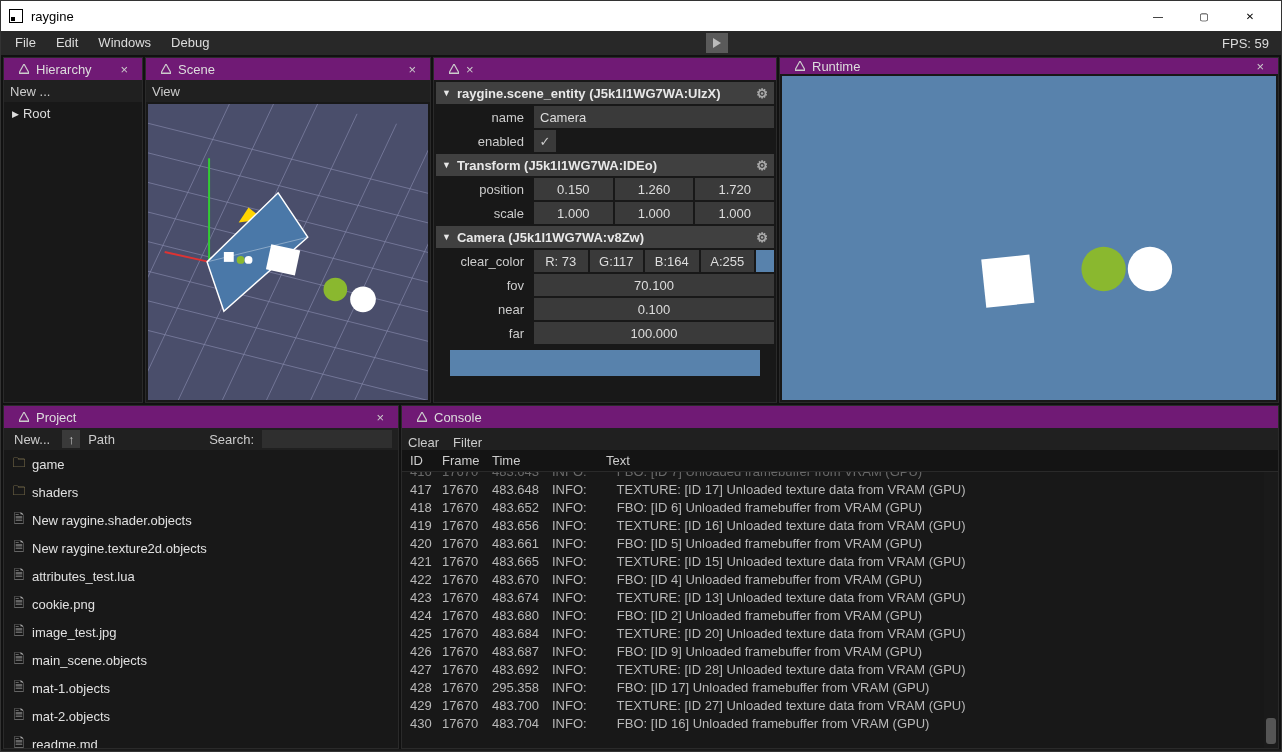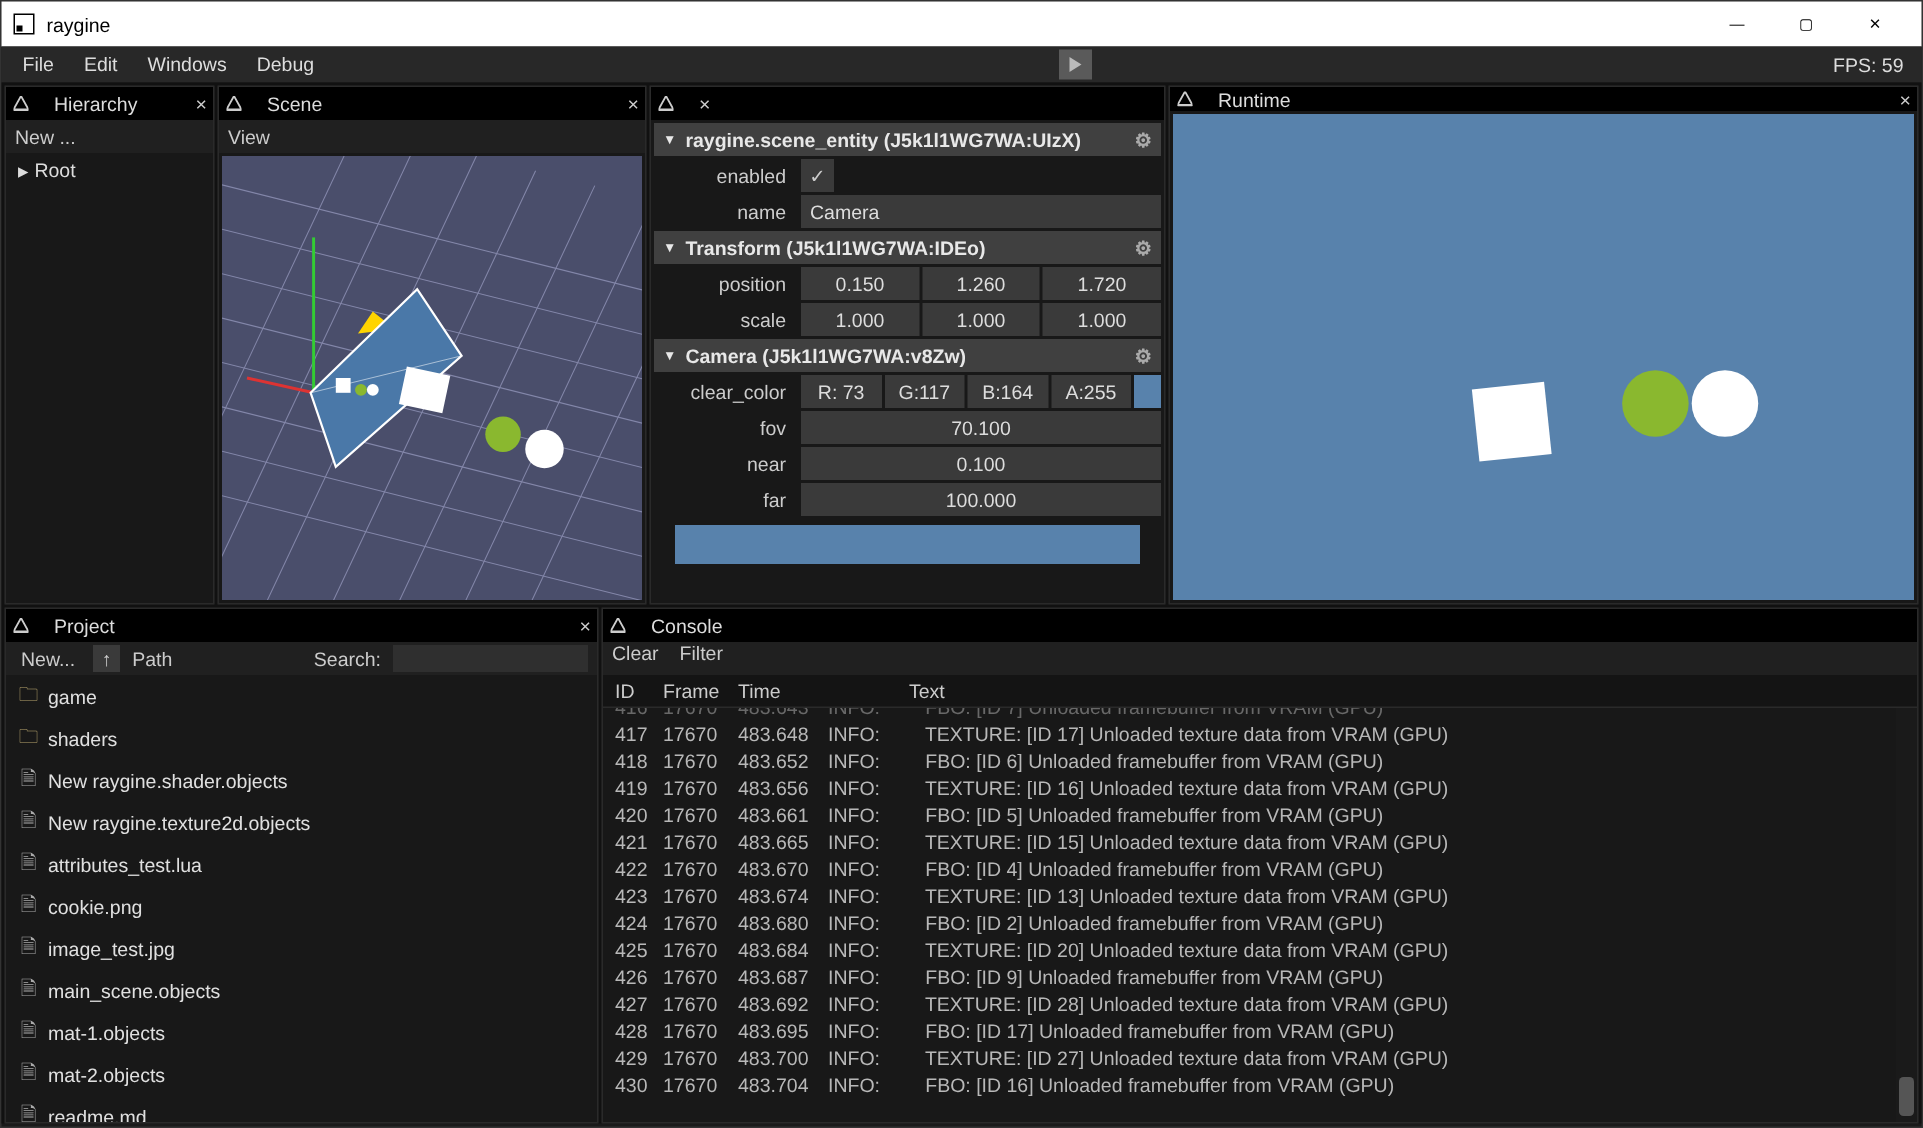--- a/index.html
+++ b/index.html
@@ -13,21 +13,21 @@
 .menubar { height: 24px; background: #282828; display: flex; align-items: center; color: #ddd; padding: 0 4px; }
 .menubar .menu-item { padding: 0 10px; height: 24px; line-height: 24px; }
 .menubar .spacer { flex: 1; }
 .menubar .play { width: 22px; height: 20px; background: #5a5a5a; display: flex; align-items: center; justify-content: center; margin: 0 4px; }
 .menubar .play svg { width: 10px; height: 10px; fill: #bbb; }
 .menubar .fps { padding: 0 8px; }
 .workspace { height: 694px; background: #111; display: flex; flex-direction: column; padding: 2px; gap: 2px; }
 .row-top { display: flex; height: 346px; gap: 2px; }
 .row-bot { display: flex; flex: 1; gap: 2px; height: 344px;}
 .panel { background: #181818; display: flex; flex-direction: column; border: 1px solid #2a2a2a; }
-.panel-header { height: 22px; background: #000000; display: flex; align-items: center; padding: 0 4px; gap: 16px; color: #ddd; }
+.panel-header { height: 22px; background: #701a75; display: flex; align-items: center; padding: 0 14px; gap: 6px; color: #ddd; }
 .panel-header .icon-sm { width: 12px; height: 10px; display:flex; align-items:center; justify-content:center;}
 .panel-header .icon-sm svg{ width:10px; height:10px; fill:#ccc;}
 .panel-header .title { flex: 1; }
 .panel-header .close { font-size: 13px; color: #ccc; }
 .sub-bar { height: 22px; background: #202020; display: flex; align-items: center; padding: 0 6px; gap: 10px; color: #ccc; }
 .hierarchy { width: 140px; }
 .hier-item { padding: 4px 8px; color: #ddd; display:flex; align-items:center; gap:4px;}
 .hier-item .tri{font-size:9px;}
 .scene { width: 286px; }
 .scene-vp { flex: 1; background: #4a4e6b; position: relative; margin: 2px; overflow:hidden; }
@@ -50,21 +50,21 @@
 .project { width: 396px; }
 .proj-sub-bar { height: 22px; background: #202020; display: flex; align-items: center; padding: 0 6px; gap: 8px; color: #ccc; }
 .proj-sub-bar .btn { padding: 2px 4px; }
 .proj-sub-bar .up { width:18px; height:18px; background:#3a3a3a; display:flex;align-items:center;justify-content:center;}
 .proj-sub-bar input { background: #2f2f2f; border: none; color: #ddd; height: 18px; padding: 0 4px; width: 130px; }
 .proj-list { flex: 1; overflow: hidden; }
 .proj-item { display: flex; align-items: center; gap: 6px; padding: 3px 8px; color: #e0e0e0; }
 .proj-item .fi { width: 14px; text-align: center; color: #b5a16b; }
 .proj-item .fi.file { color: #aaa; }
 .console { flex: 1; }
-.con-sub-bar { height: 22px; background: #202020; display: flex; align-items: flex-start; padding: 0 6px; gap: 14px; color: #ccc; }
+.con-sub-bar { height: 22px; background: #202020; display: flex; align-items: flex-end; padding: 0 6px; gap: 14px; color: #ccc; }
 .con-head-row { display: flex; padding: 3px 8px; color: #ccc; font-family: monospace; font-size: 12px; background:#141414;border-bottom:1px solid #2a2a2a;}
 .con-head-row span:nth-child(1){width:32px;}
 .con-head-row span:nth-child(2){width:50px;}
 .con-head-row span:nth-child(3){width:60px;}
 .con-head-row span:nth-child(4){width:54px;}
 .con-body { flex: 1; overflow: hidden; font-family: monospace; font-size: 12px; color: #b8b8b8; padding: 0 8px; line-height: 18px; position:relative;}
 .con-line{ white-space:pre; display:flex;}
 .con-line span:nth-child(1){width:32px;display:inline-block;}
 .con-line span:nth-child(2){width:50px;display:inline-block;}
 .con-line span:nth-child(3){width:60px;display:inline-block;}
@@ -186,26 +186,26 @@
           <span class="close">×</span>
         </div>
         <div class="insp-body">
           <div class="insp-section">
             <div class="head">
                 <span class="tri">▼</span>
                 <span>raygine.scene_entity (J5k1l1WG7WA:UIzX)</span>
                 <span class="gear">⚙</span>
               </div>
             <div class="insp-row">
+                <div class="lbl">name</div>
+                <div class="val" style="justify-content:flex-start;padding-left:6px;">Camera</div>
+              </div>
+            <div class="insp-row">
                 <div class="lbl">enabled</div>
                 <div class="chk">✓</div>
-              </div>
-            <div class="insp-row">
-                <div class="lbl">name</div>
-                <div class="val" style="justify-content:flex-start;padding-left:6px;">Camera</div>
               </div>
           </div>
           <div class="insp-section">
             <div class="head">
                 <span class="tri">▼</span>
                 <span>Transform (J5k1l1WG7WA:IDEo)</span>
                 <span class="gear">⚙</span>
               </div>
             <div class="insp-row">
                 <div class="lbl">position</div>
@@ -374,21 +374,21 @@
             <div class="con-line"><span>418</span><span>17670</span><span>483.652</span><span>INFO:</span><span>   FBO: [ID 6] Unloaded framebuffer from VRAM (GPU)</span></div>
             <div class="con-line"><span>419</span><span>17670</span><span>483.656</span><span>INFO:</span><span>   TEXTURE: [ID 16] Unloaded texture data from VRAM (GPU)</span></div>
             <div class="con-line"><span>420</span><span>17670</span><span>483.661</span><span>INFO:</span><span>   FBO: [ID 5] Unloaded framebuffer from VRAM (GPU)</span></div>
             <div class="con-line"><span>421</span><span>17670</span><span>483.665</span><span>INFO:</span><span>   TEXTURE: [ID 15] Unloaded texture data from VRAM (GPU)</span></div>
             <div class="con-line"><span>422</span><span>17670</span><span>483.670</span><span>INFO:</span><span>   FBO: [ID 4] Unloaded framebuffer from VRAM (GPU)</span></div>
             <div class="con-line"><span>423</span><span>17670</span><span>483.674</span><span>INFO:</span><span>   TEXTURE: [ID 13] Unloaded texture data from VRAM (GPU)</span></div>
             <div class="con-line"><span>424</span><span>17670</span><span>483.680</span><span>INFO:</span><span>   FBO: [ID 2] Unloaded framebuffer from VRAM (GPU)</span></div>
             <div class="con-line"><span>425</span><span>17670</span><span>483.684</span><span>INFO:</span><span>   TEXTURE: [ID 20] Unloaded texture data from VRAM (GPU)</span></div>
             <div class="con-line"><span>426</span><span>17670</span><span>483.687</span><span>INFO:</span><span>   FBO: [ID 9] Unloaded framebuffer from VRAM (GPU)</span></div>
             <div class="con-line"><span>427</span><span>17670</span><span>483.692</span><span>INFO:</span><span>   TEXTURE: [ID 28] Unloaded texture data from VRAM (GPU)</span></div>
-            <div class="con-line"><span>428</span><span>17670</span><span>483.695</span><span>INFO:</span><span>   FBO: [ID 17] Unloaded framebuffer from VRAM (GPU)</span></div>
+            <div class="con-line"><span>428</span><span>17670</span><span>295.358</span><span>INFO:</span><span>   FBO: [ID 17] Unloaded framebuffer from VRAM (GPU)</span></div>
             <div class="con-line"><span>429</span><span>17670</span><span>483.700</span><span>INFO:</span><span>   TEXTURE: [ID 27] Unloaded texture data from VRAM (GPU)</span></div>
             <div class="con-line"><span>430</span><span>17670</span><span>483.704</span><span>INFO:</span><span>   FBO: [ID 16] Unloaded framebuffer from VRAM (GPU)</span></div>
             <div class="con-scroll">
               <div class="thumb"></div>
             </div>
         </div>
       </div>
     </div>
   </div>
 </div>

